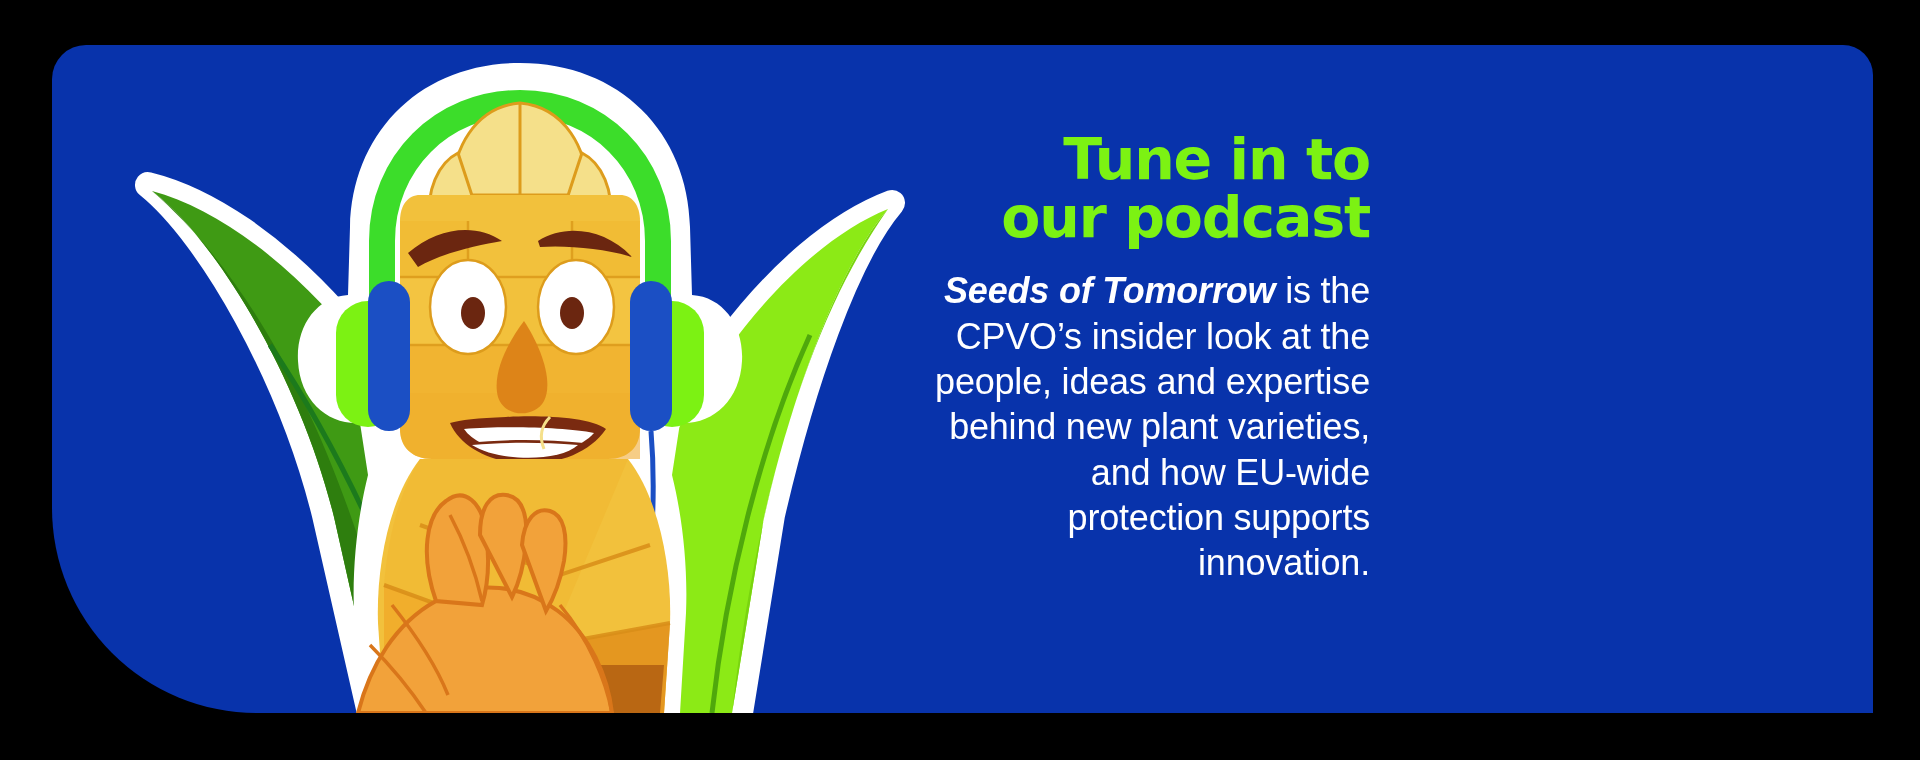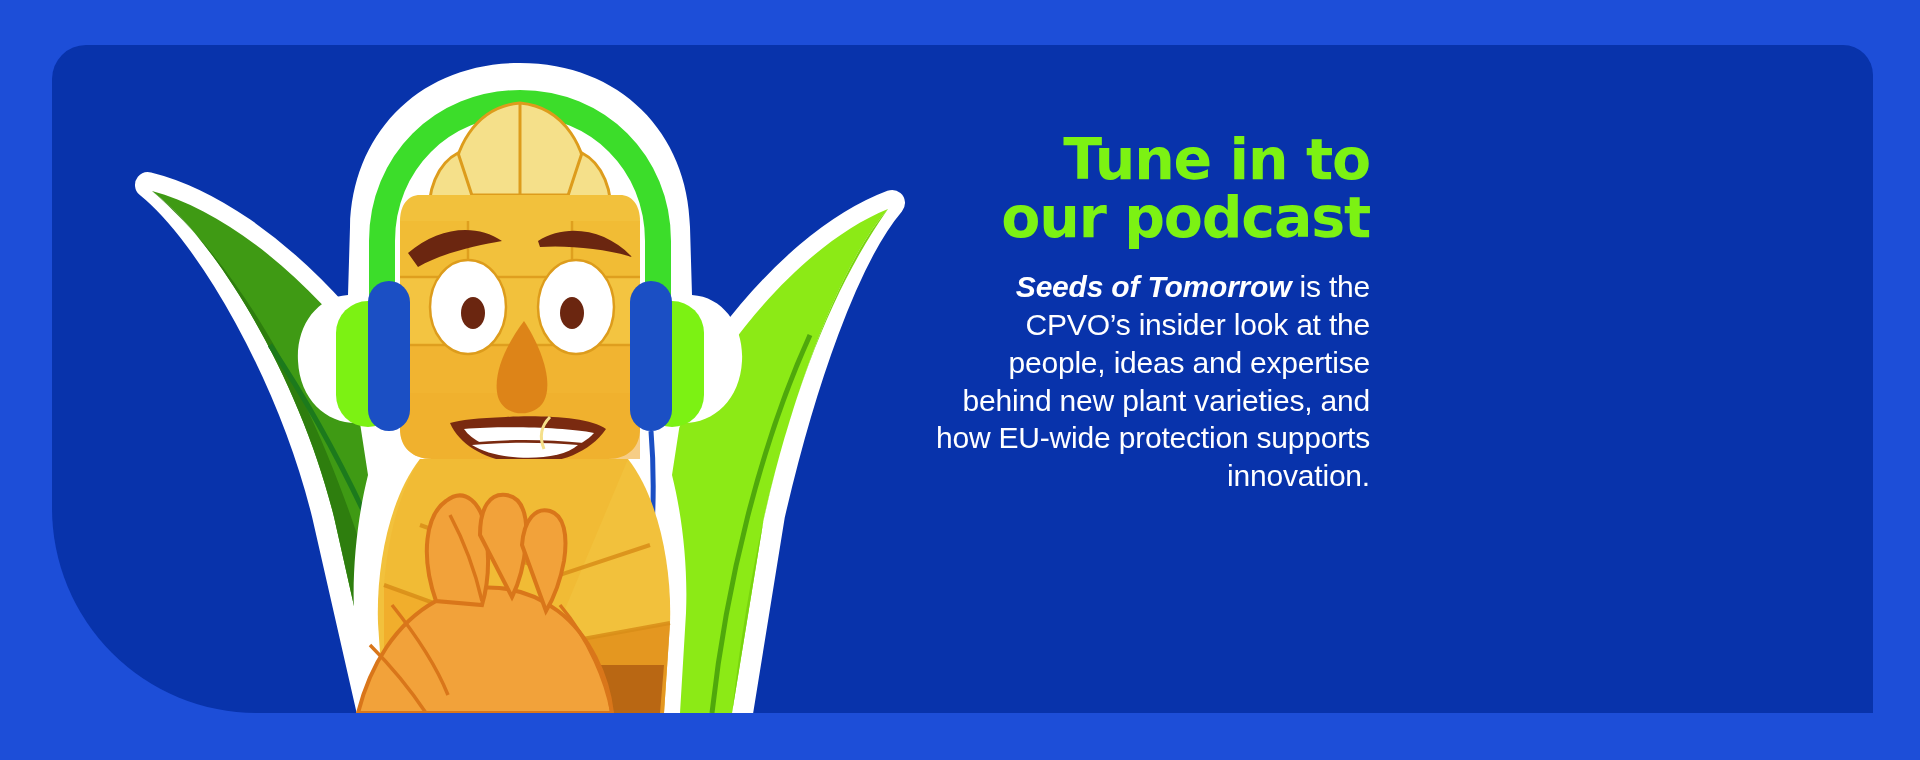--- a/index.html
+++ b/index.html
@@ -4,21 +4,21 @@
 <style>
   html, body {
     margin: 0;
     padding: 0;
     background: #ffffff;
   }
   #stage {
     position: relative;
     width: 1920px;
     height: 760px;
-    background: #1d4ed8;
+    background: #000000;
     overflow: hidden;
     font-family: "Liberation Sans", sans-serif;
   }
 
   
   #panel {
     position: absolute;
     left: 52px;
     top: 45px;
     width: 1821px;
@@ -57,21 +57,21 @@
     font-size: 57px;
     line-height: 1.02;
     letter-spacing: -1.2px;
     white-space: pre-line;
   }
   #bodytext {
     margin: 22px 0 8px 0;
     color: #ffffff;
     font-family: "Liberation Sans", sans-serif;
     font-weight: 400;
-    font-size: 30px;
+    font-size: 36px;
     line-height: 1.26;
     letter-spacing: -0.2px;
   }
   #bodytext .em {
     font-style: italic;
     font-weight: bold;
   }
 </style>
 </head>
 <body>

